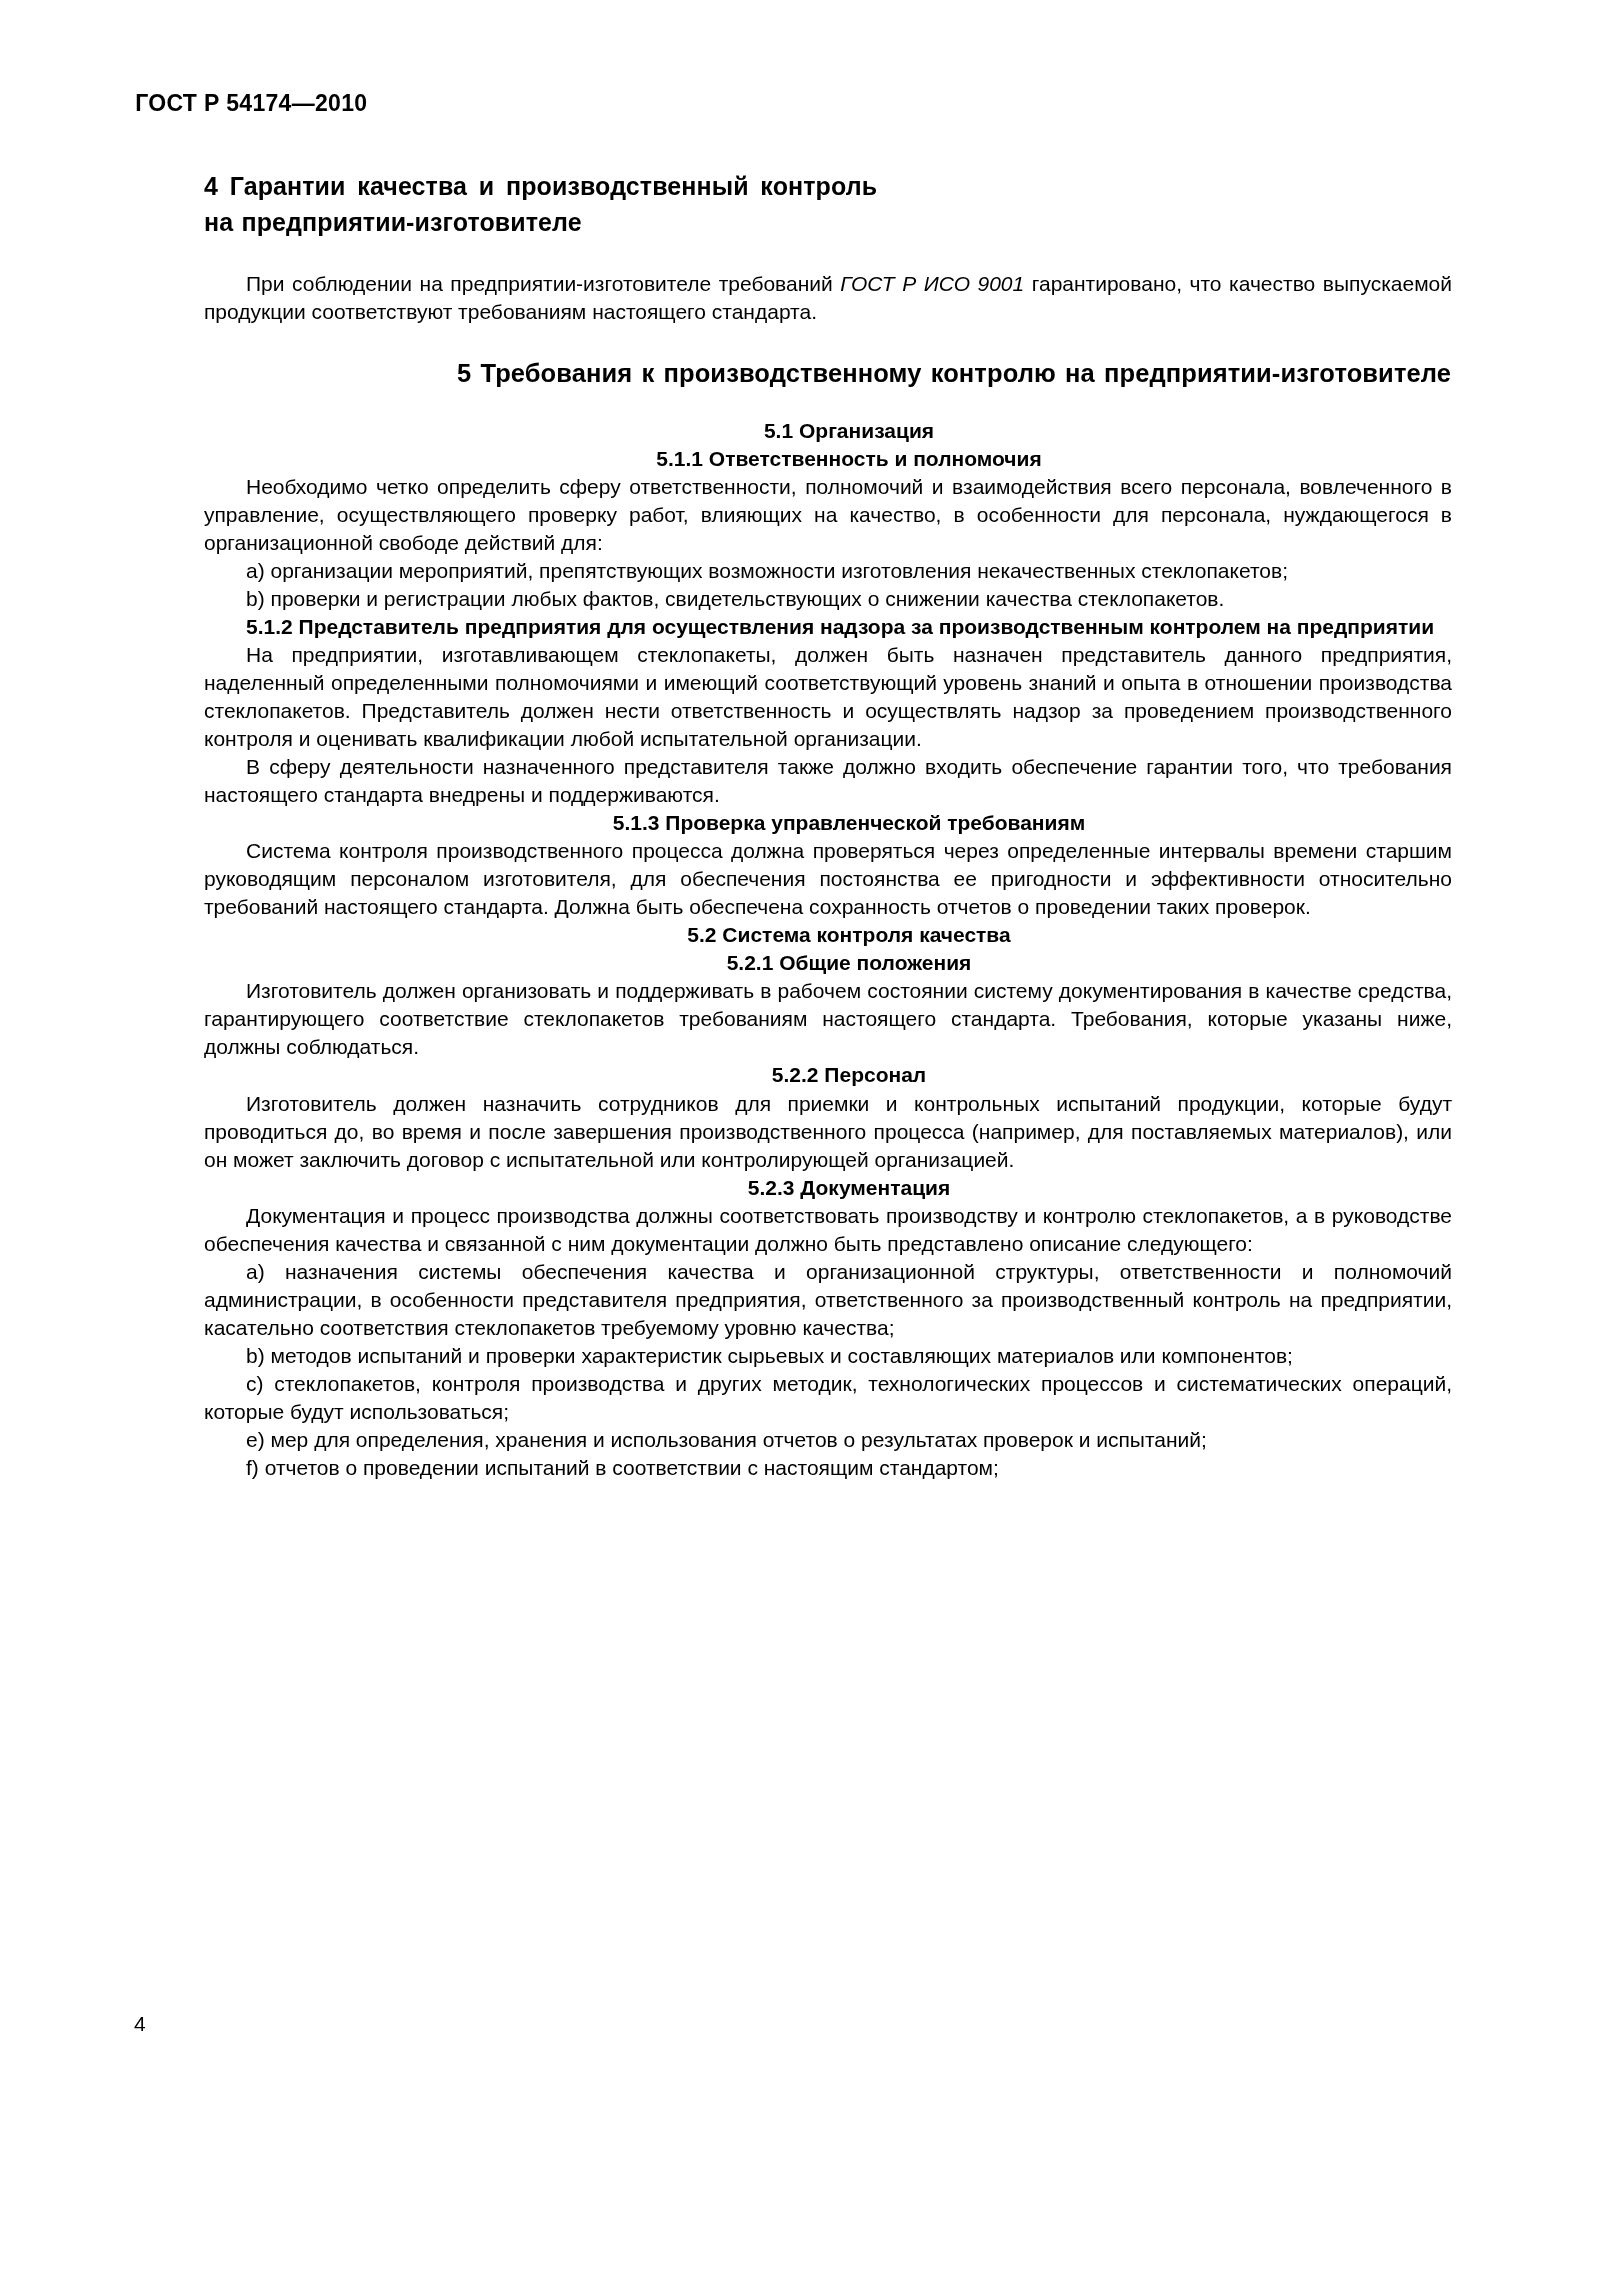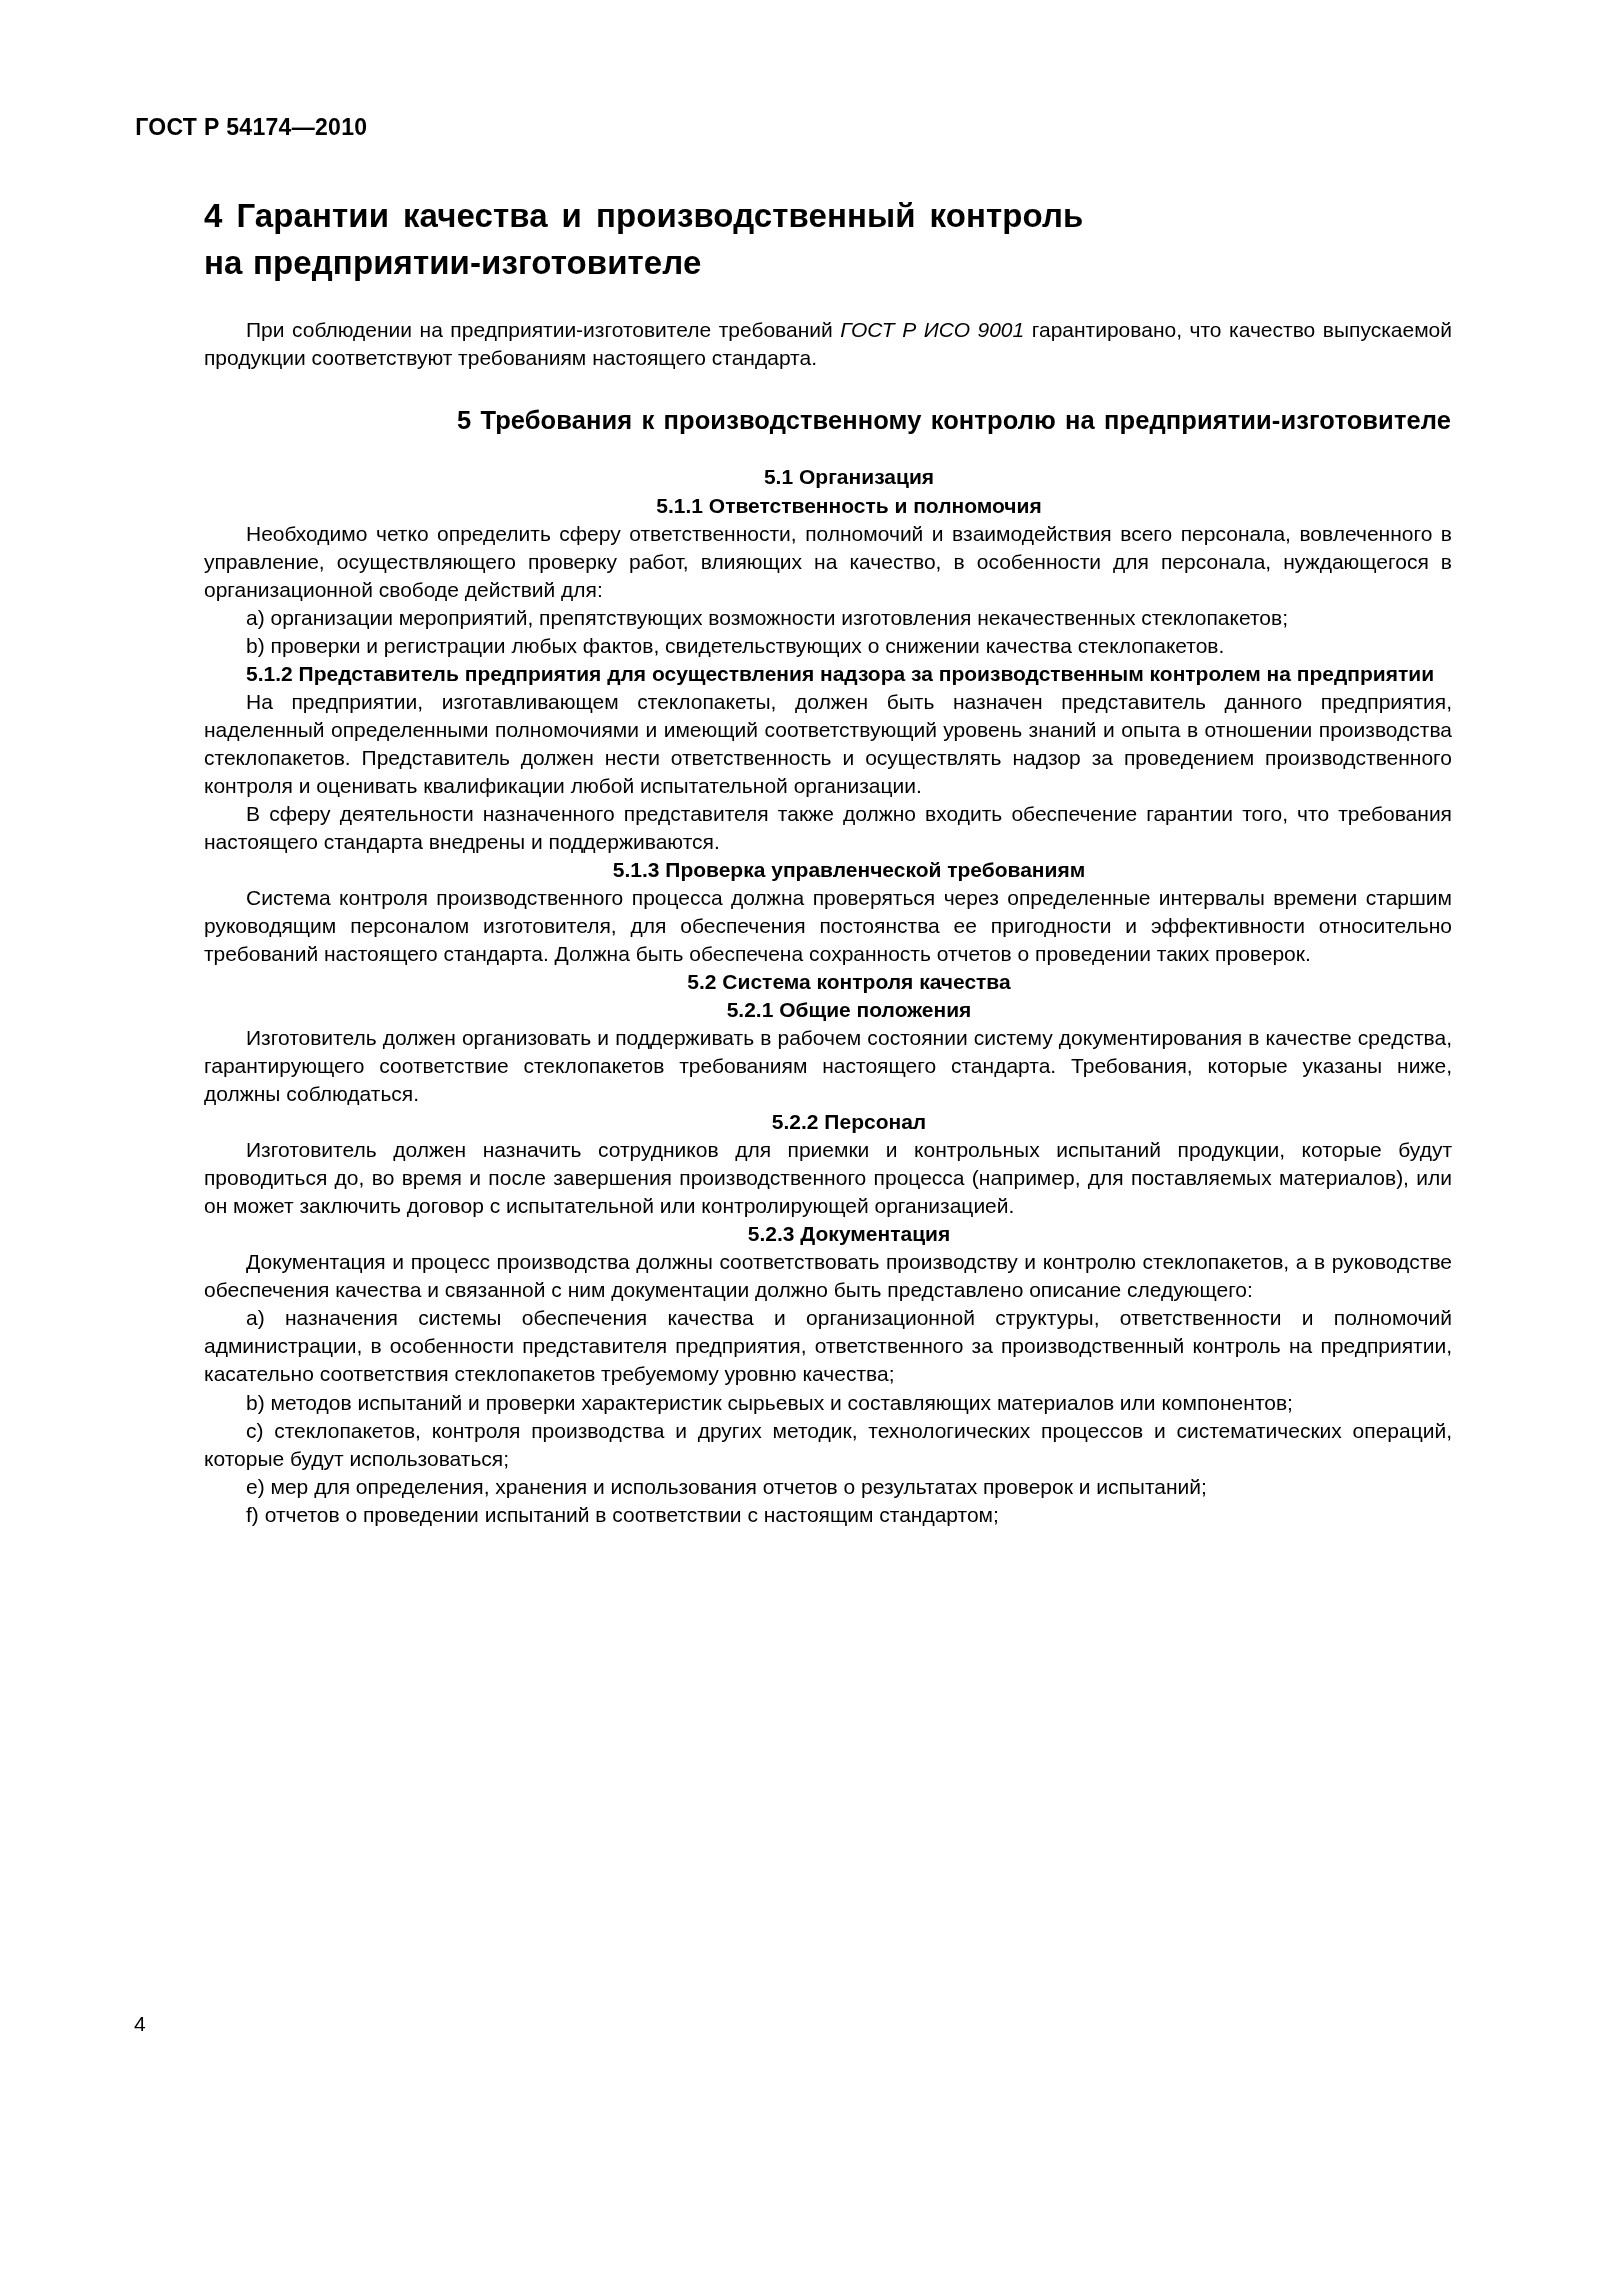--- a/index.html
+++ b/index.html
@@ -10,36 +10,36 @@
   body {
     font-family: "Liberation Sans", sans-serif;
     color: #000000;
   }
   .page {
     position: relative;
     width: 1623px;
     height: 2106px;
     background: #ffffff;
     box-sizing: border-box;
-    padding: 114px 171px 0 134px;
+    padding: 90px 171px 0 134px;
   }
   .header {
     font-size: 23px;
     font-weight: bold;
     letter-spacing: 0.3px;
     margin: 0 0 0 0;
     padding-left: 1.3px;
   }
   .content {
     margin-top: 52px;
     padding-left: 70px;
     padding-right: 0px;
   }
   h1.section-title {
-    font-size: 33px;
+    font-size: 25px;
     font-weight: bold;
     line-height: 1.42;
     margin: 0;
     letter-spacing: 0.1px;
     word-spacing: 4.7px;
   }
   h1.section-title .line2 {
     display: block;
     word-spacing: 1.3px;
   }

